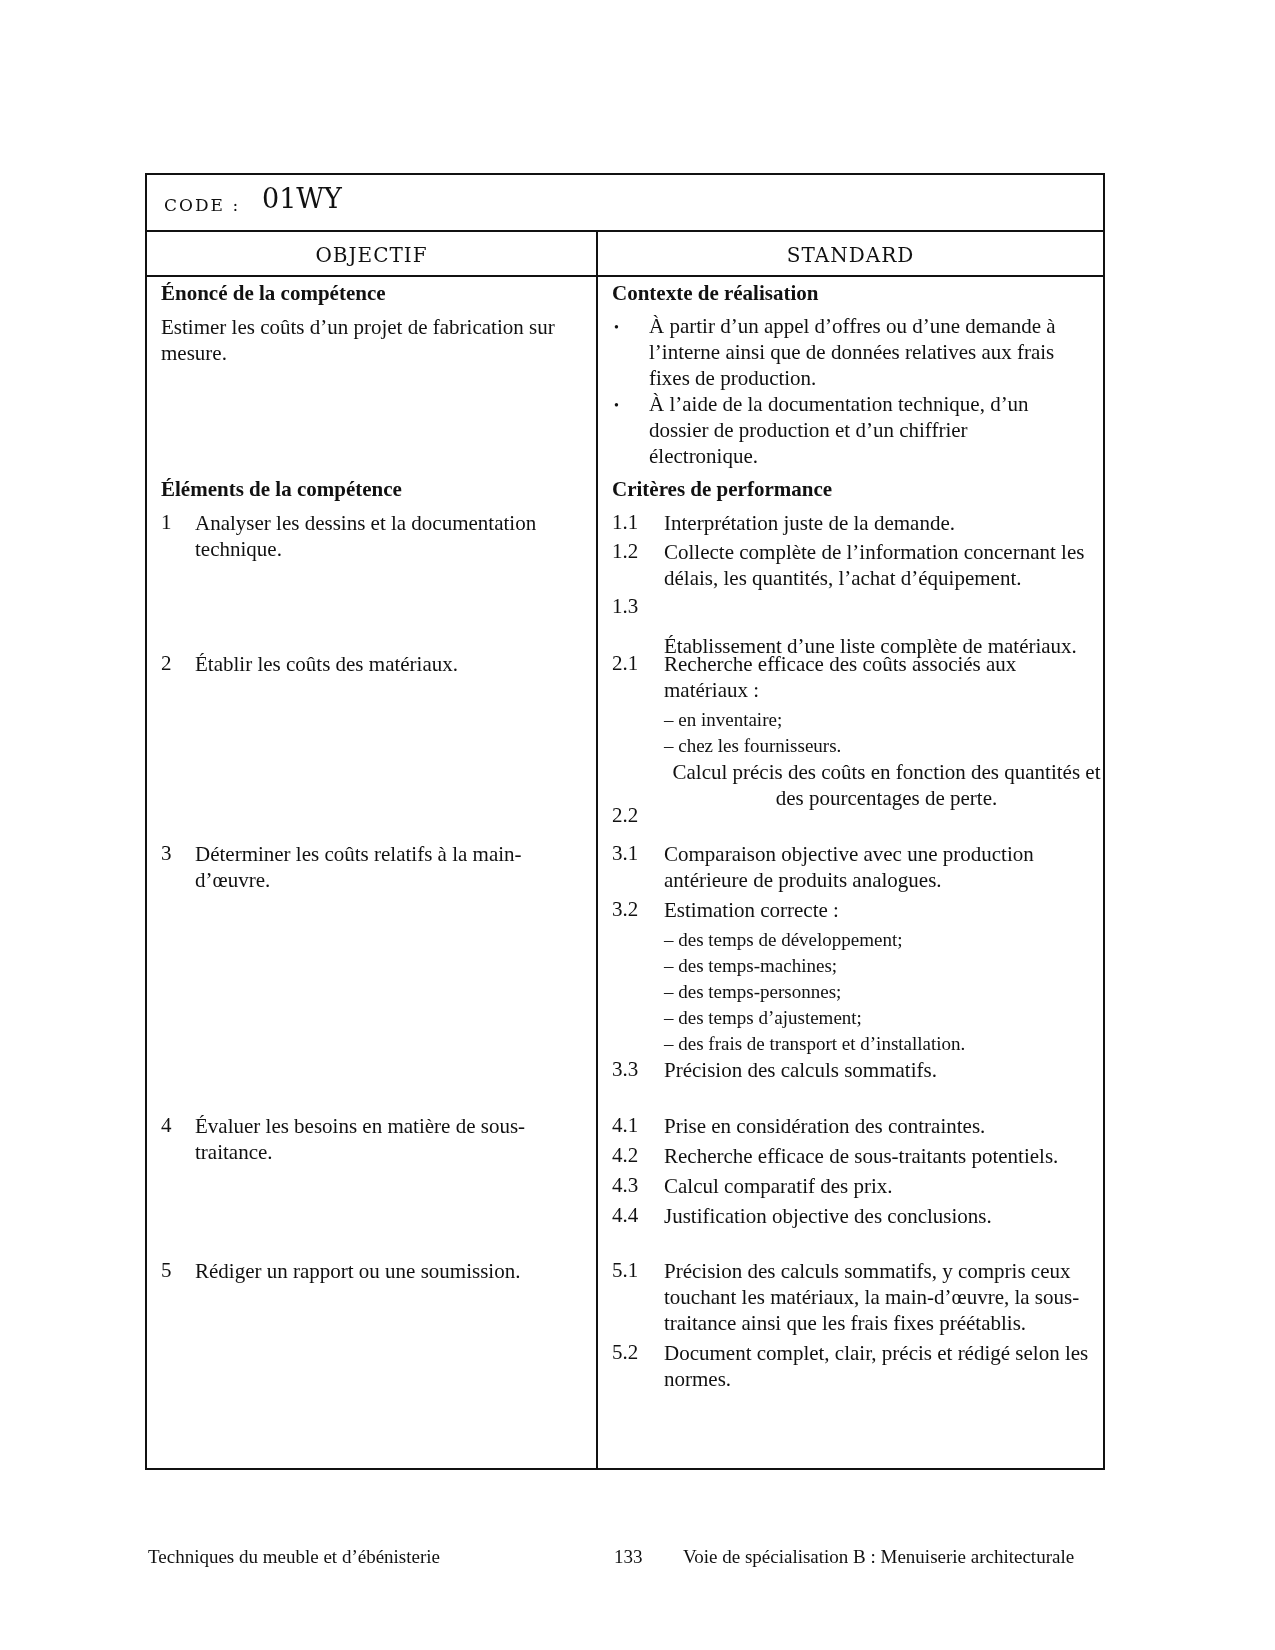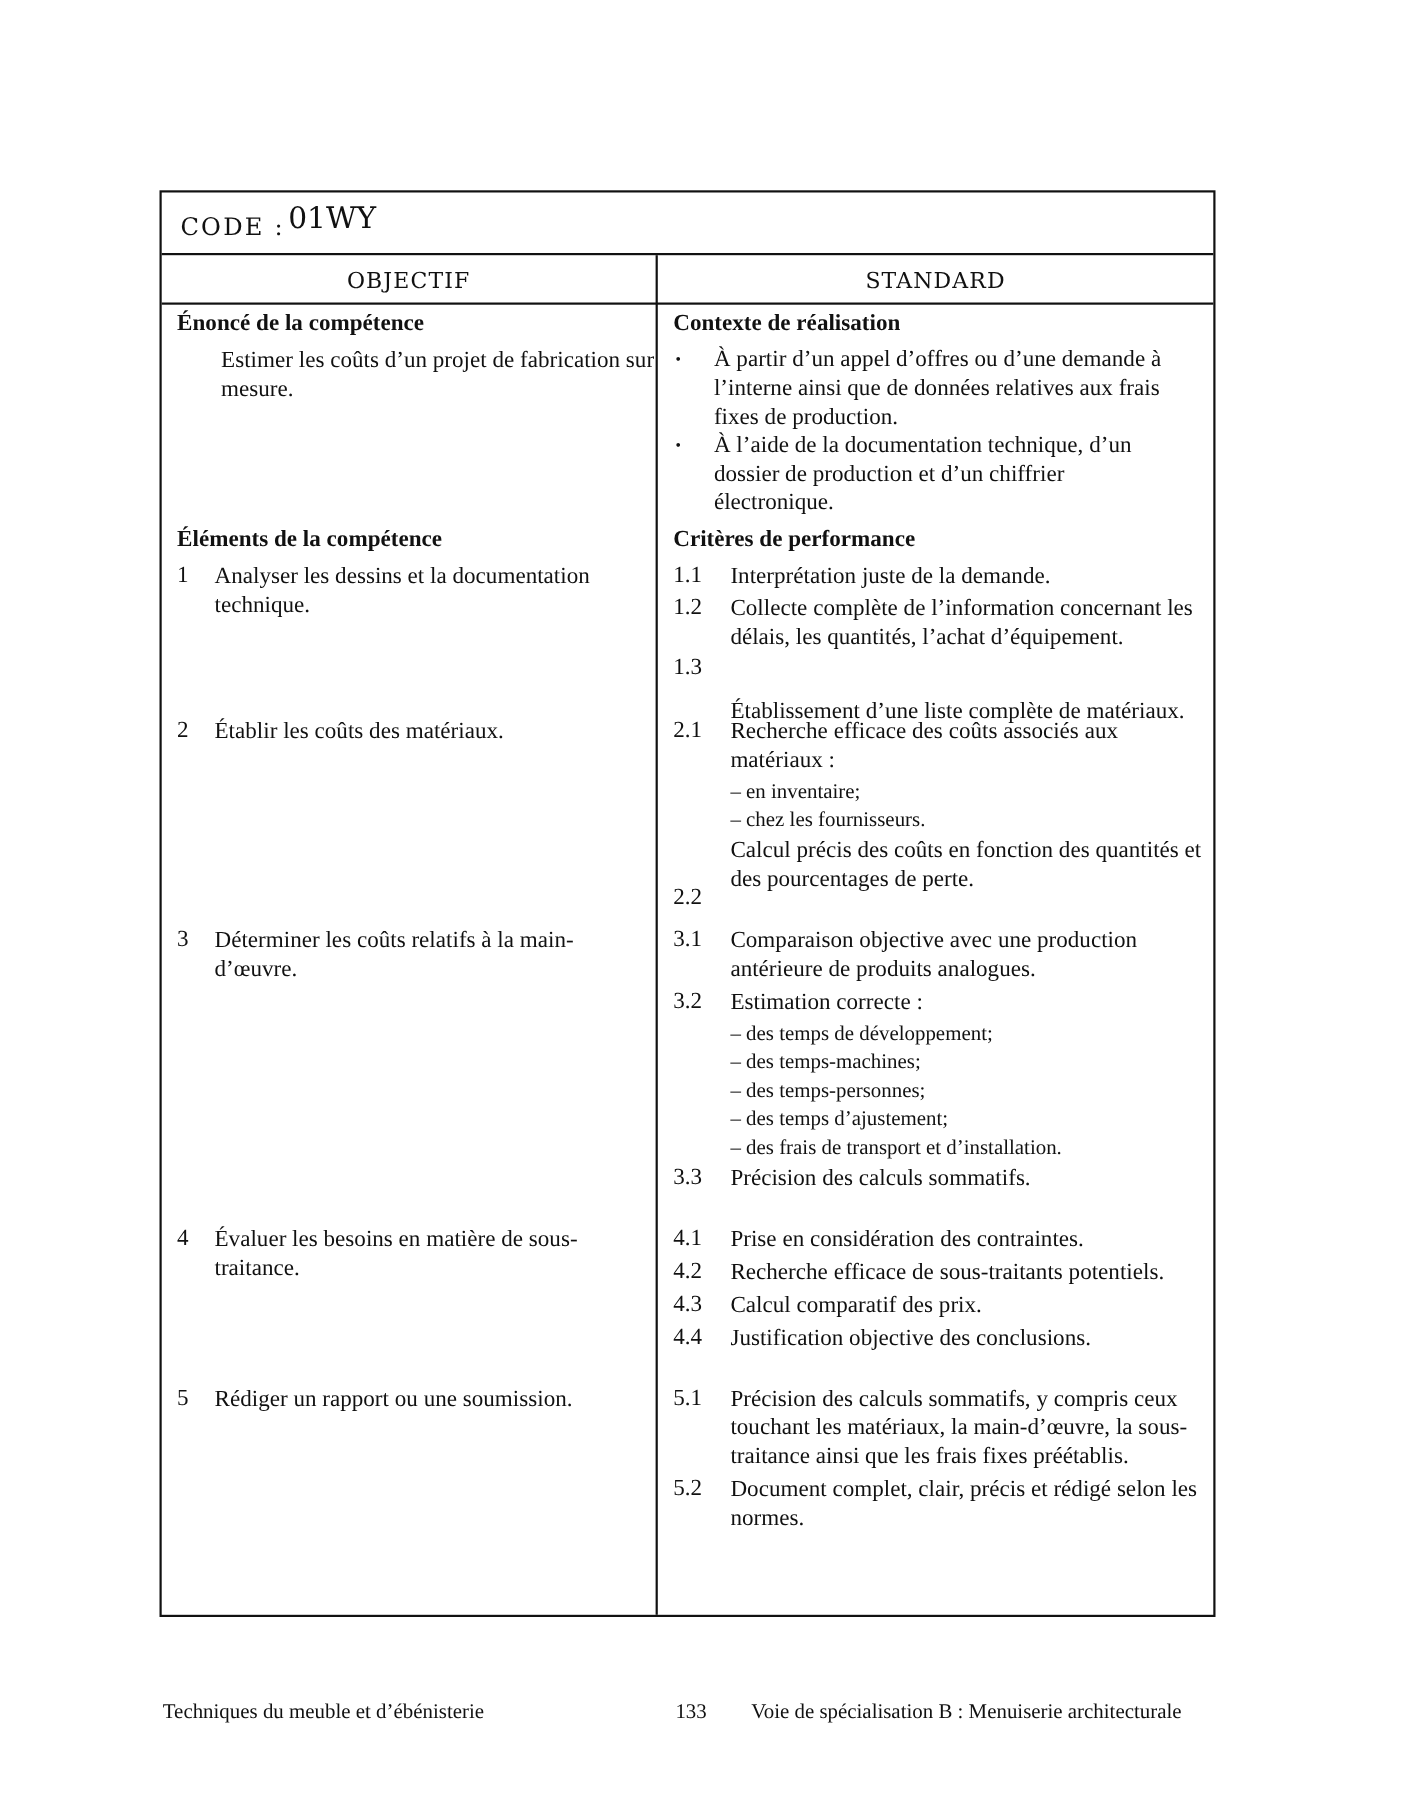--- a/index.html
+++ b/index.html
@@ -3,21 +3,21 @@
 <meta charset="utf-8">
 <style>
   html, body { margin: 0; padding: 0; background: #ffffff; }
   body { width: 1275px; height: 1650px; position: relative; overflow: hidden;
          font-family: "Liberation Serif", "DejaVu Serif", serif; color: #111111; }
 
   .table { position: absolute; left: 145px; top: 173px; width: 960px; height: 1297px;
            border: 2px solid #111; box-sizing: border-box; }
   .code-row { position: absolute; left: 0; top: 0; right: 0; height: 57px;
               border-bottom: 2px solid #111; box-sizing: border-box; }
-  .code-label { position: absolute; left: 17px; top: 20px; font-size: 22px; letter-spacing: 2px;
+  .code-label { position: absolute; left: 17px; top: 20px; font-size: 17px; letter-spacing: 2px;
                 font-family: "DejaVu Serif", serif; font-weight: normal; }
   .code-value { position: absolute; left: 115px; top: 8px; font-size: 27px;
                 font-family: "DejaVu Serif", serif; }
 
   .divider { position: absolute; left: 449px; top: 57px; bottom: 0; width: 2px; background: #111; }
 
   .head-row { position: absolute; left: 0; right: 0; top: 57px; height: 45px;
               border-bottom: 2px solid #111; box-sizing: border-box; }
   .head-cell { position: absolute; top: 0; height: 43px; line-height: 47px; text-align: center;
                font-size: 20px; letter-spacing: 1px; font-family: "DejaVu Serif", serif; }
@@ -49,21 +49,21 @@
 
   <div class="head-row">
     <div class="head-cell head-left">OBJECTIF</div>
     <div class="head-cell head-right">STANDARD</div>
   </div>
 
   <div class="divider"></div>
 
   <div class="col col-left">
     <div class="sec-title" style="left:14px; top:4px;">Énoncé de la compétence</div>
-    <div class="para" style="left:14px; top:37px; width:410px;margin-left:40px;">Estimer les coûts d’un projet de fabrication sur mesure.</div>
+    <div class="para" style="left:14px; top:37px; width:410px;">Estimer les coûts d’un projet de fabrication sur mesure.</div>
 
     <div class="sec-title" style="left:14px; top:200px;">Éléments de la compétence</div>
 
     <div>
       <span class="num" style="left:14px; top:233px;">1</span>
       <span class="txt" style="left:48px; top:233px; width:385px;">Analyser les dessins et la documentation technique.</span>
     </div>
     <div>
       <span class="num" style="left:14px; top:374px;">2</span>
       <span class="txt" style="left:48px; top:374px; width:385px;">Établir les coûts des matériaux.</span>
@@ -110,21 +110,21 @@
     </div>
 
     <div>
       <span class="num" style="left:14px; top:374px;">2.1</span>
       <span class="txt" style="left:66px; top:374px; width:400px;">Recherche efficace des coûts associés aux matériaux :</span>
       <span class="dash" style="left:66px; top:430px;"><span>–</span> <span>en inventaire;</span></span>
       <span class="dash" style="left:66px; top:456px;"><span>–</span> <span>chez les fournisseurs.</span></span>
     </div>
     <div>
       <span class="num" style="left:14px; top:482px;margin-top:44px;">2.2</span>
-      <span class="txt" style="left:66px; top:482px; width:445px;">Calcul précis des coûts en fonction des quantités et des pourcentages de perte.</span>
+      <span class="txt" style="left:66px; top:482px; width:445px;text-align:center;">Calcul précis des coûts en fonction des quantités et des pourcentages de perte.</span>
     </div>
 
     <div>
       <span class="num" style="left:14px; top:564px;">3.1</span>
       <span class="txt" style="left:66px; top:564px; width:420px;">Comparaison objective avec une production antérieure de produits analogues.</span>
     </div>
     <div>
       <span class="num" style="left:14px; top:620px;">3.2</span>
       <span class="txt" style="left:66px; top:620px; width:420px;">Estimation correcte :</span>
       <span class="dash" style="left:66px; top:650px;"><span>–</span> <span>des temps de développement;</span></span>

